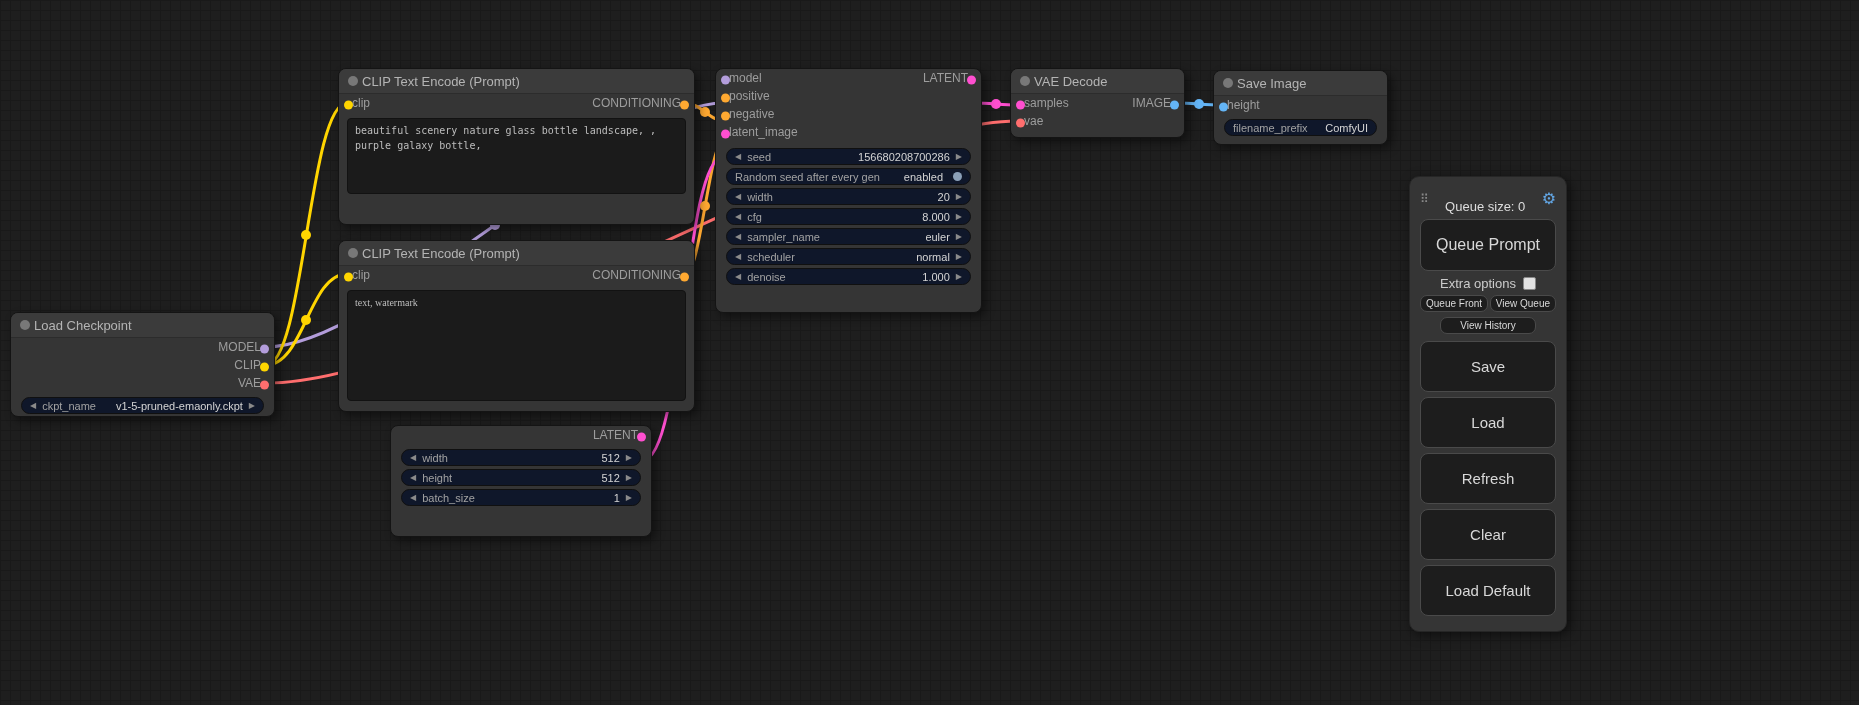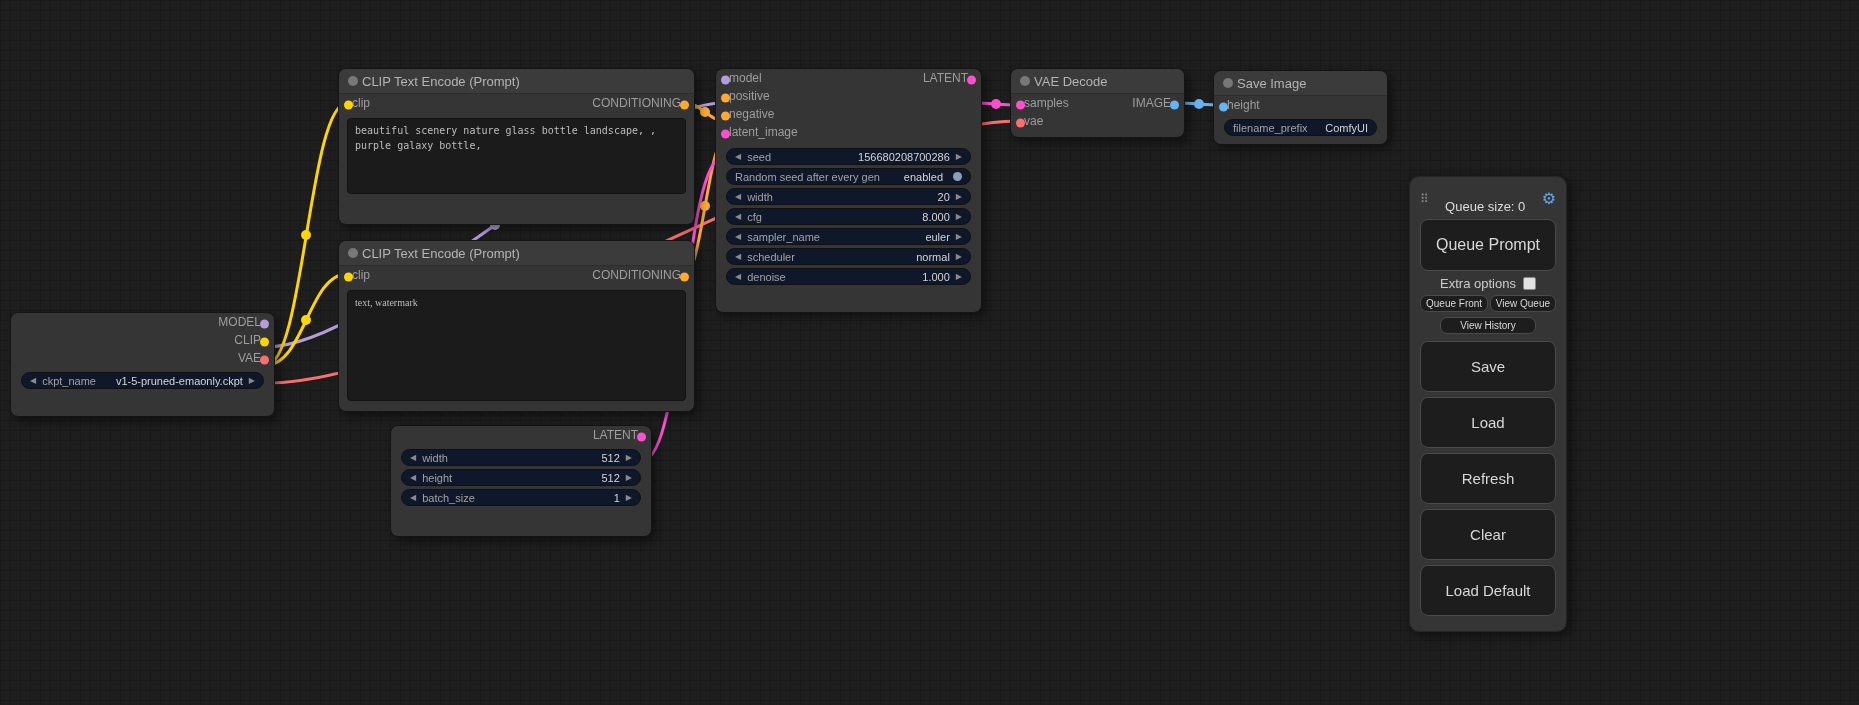--- a/index.html
+++ b/index.html
@@ -103,20 +103,24 @@
     <circle cx="306" cy="320" r="5" fill="#FFD500"></circle>
     <circle cx="642" cy="252" r="5" fill="#FF6E6E"></circle>
     <circle cx="705" cy="112" r="5" fill="#FFA931"></circle>
     <circle cx="705" cy="206" r="5" fill="#FFA931"></circle>
     <circle cx="683" cy="308" r="5" fill="#FF4FD0"></circle>
     <circle cx="996" cy="104" r="5" fill="#FF4FD0"></circle>
     <circle cx="1199" cy="104" r="5" fill="#64B5F6"></circle>
   </svg>
 
   <div class="node" style="left:10px;top:312px;width:265px;height:105px;">
+    <div class="node-title">
+      <span class="collapse-dot"></span>
+      <span>Load Checkpoint</span>
+    </div>
     <div class="node-body">
       <div class="slot-row out-only">
         <span>MODEL</span>
         <span class="dot out c-model"></span>
       </div>
       <div class="slot-row out-only">
         <span>CLIP</span>
         <span class="dot out c-clip"></span>
       </div>
       <div class="slot-row out-only">

